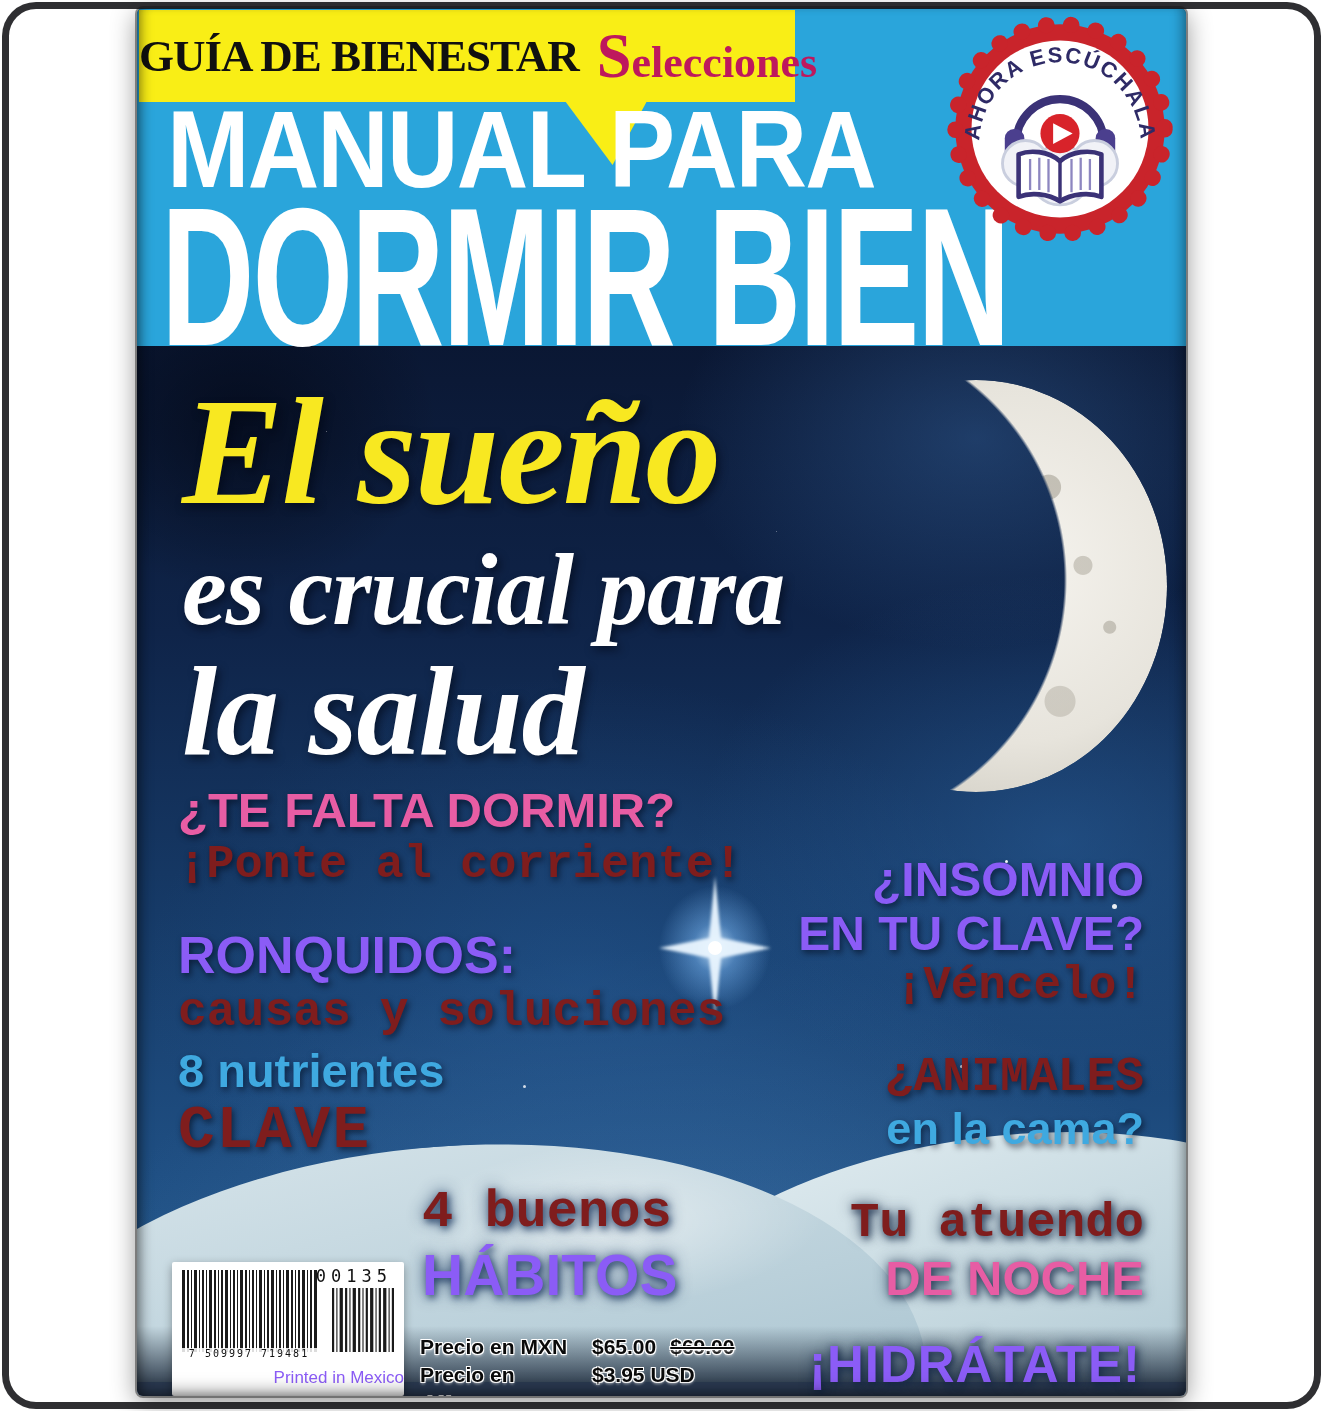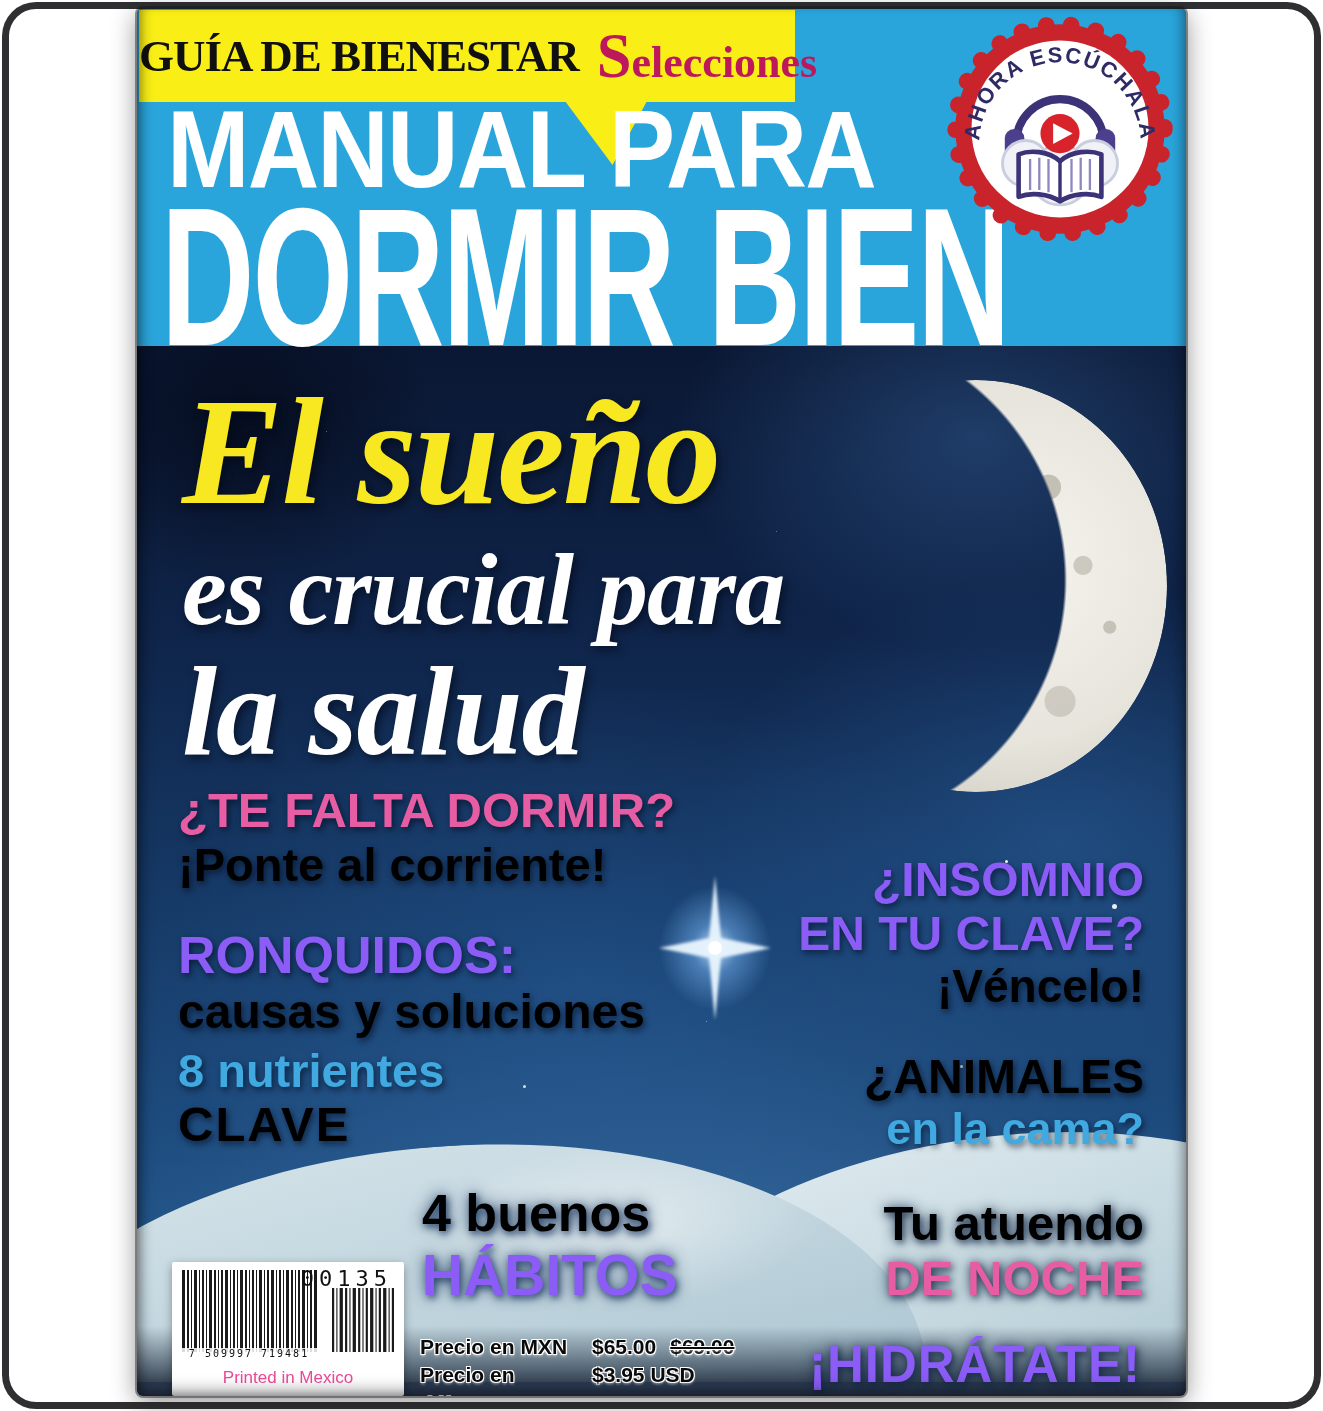--- a/index.html
+++ b/index.html
@@ -74,49 +74,49 @@
 
   
   .headline{position:absolute;left:45px;top:368px;z-index:12;font-family:"Liberation Serif","DejaVu Serif",serif;
             font-style:italic;font-weight:700;text-shadow:3px 4px 8px rgba(0,6,20,.6);}
   .hl-1{font-size:152px;line-height:1;color:#f8e821;letter-spacing:-2px;}
   .hl-2{font-size:101px;line-height:1;color:#ffffff;margin-top:12px;letter-spacing:-1px;}
   .hl-3{font-size:126px;line-height:1;color:#ffffff;margin-top:8px;letter-spacing:-1px;}
 
   
   .story{position:absolute;z-index:12;line-height:1.13;text-shadow:2px 3px 6px rgba(0,8,24,.6);font-weight:800;}
-  .c-white{color:#000000;}
+  .c-white{color:#7f1d1d;font-family:Liberation Mono, monospace;}
   .c-yellow{color:#8b5cf6;}
   .c-pink{color:#e75da4;}
   .c-blue{color:#3fa9e0;}
   .st-left-0{left:41px;top:775px;font-size:49px;}
   .st-left-0 .l2{font-size:47px;}
   .st-left-1{left:41px;top:918px;font-size:52px;}
   .st-left-1 .l2{font-size:48px;}
   .st-left-2{left:41px;top:1036px;font-size:47px;}
-  .st-left-2 .l2{font-size:49px;letter-spacing:2px;}
+  .st-left-2 .l2{font-size:61px;letter-spacing:2px;}
   .st-left-3{left:285px;top:1176px;font-size:52px;text-shadow:0 0 16px rgba(28,56,96,.85),2px 3px 7px rgba(28,56,96,.8);}
   .st-left-3 .l2{font-size:57px;}
   .right-col{text-align:right;}
   .st-right-0{right:42px;top:845px;font-size:48px;}
   .st-right-0 .l3{font-size:46px;}
   .st-right-1{right:42px;top:1042px;font-size:48px;}
   .st-right-1 .l2{font-size:45px;}
   .st-right-2{right:42px;top:1188px;font-size:49px;text-shadow:0 0 14px rgba(20,40,70,.8),2px 3px 7px rgba(20,40,70,.75);}
   .st-right-3{right:45px;top:1328px;font-size:51px;letter-spacing:1px;text-shadow:0 0 14px rgba(20,40,70,.8),2px 3px 7px rgba(20,40,70,.8);}
 
   
   .barcode-box{position:absolute;left:35px;top:1254px;width:232px;height:134px;background:#fff;z-index:14;
                border-radius:2px;box-shadow:0 3px 10px rgba(0,0,0,.35);}
   .bars-main{position:absolute;left:10px;top:8px;}
   .bars-addon{position:absolute;right:10px;top:26px;}
-  .bc-addon{position:absolute;right:12px;top:4px;font-family:"DejaVu Sans Mono",monospace;font-size:22px;letter-spacing:5px;color:#111;}
+  .bc-addon{position:absolute;right:12px;top:4px;font-family:"DejaVu Sans Mono",monospace;font-size:17px;letter-spacing:5px;color:#111;}
   .bc-number{position:absolute;left:2px;top:86px;width:150px;text-align:center;font-family:"DejaVu Sans Mono",monospace;
              font-size:10px;letter-spacing:2px;color:#111;background:rgba(255,255,255,.85);}
-  .bc-printed{position:absolute;left:0;top:106px;width:100%;text-align:center;font-size:17px;color:#ec4899;}
+  .bc-printed{position:absolute;left:0;top:106px;width:100%;text-align:right;font-size:17px;color:#8b5cf6;}
 
   
   .price{position:absolute;left:283px;top:1325px;z-index:14;font-size:21px;font-weight:700;color:#0a0a0a;line-height:1.35;
          text-shadow:-1px -1px 0 #fff,1px -1px 0 #fff,-1px 1px 0 #fff,1px 1px 0 #fff,0 2px 3px rgba(255,255,255,.7);}
   .price-row{display:flex;}
   .price-label{width:172px;}
   .price-old{margin-left:14px;text-decoration:line-through;}
 </style>
 </head>
 <body>

